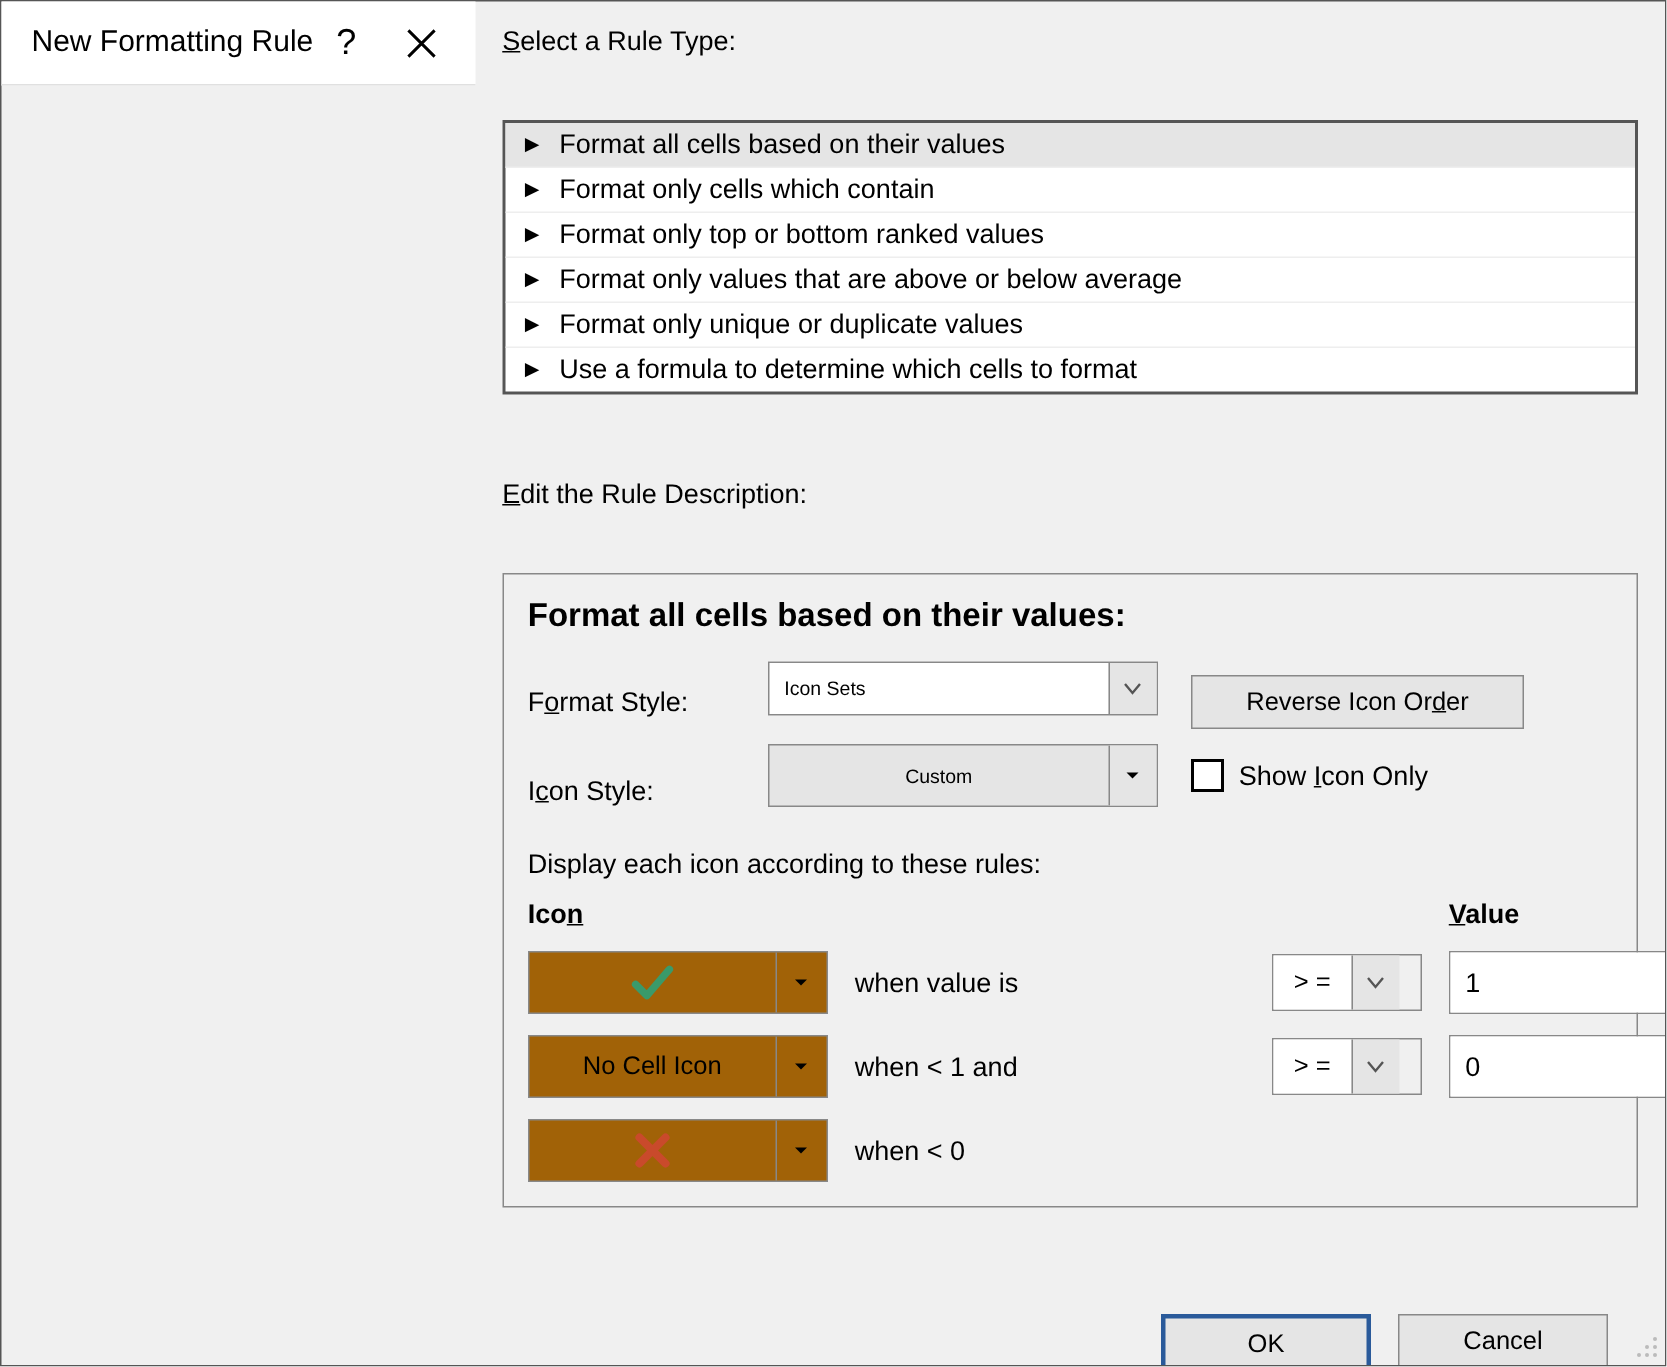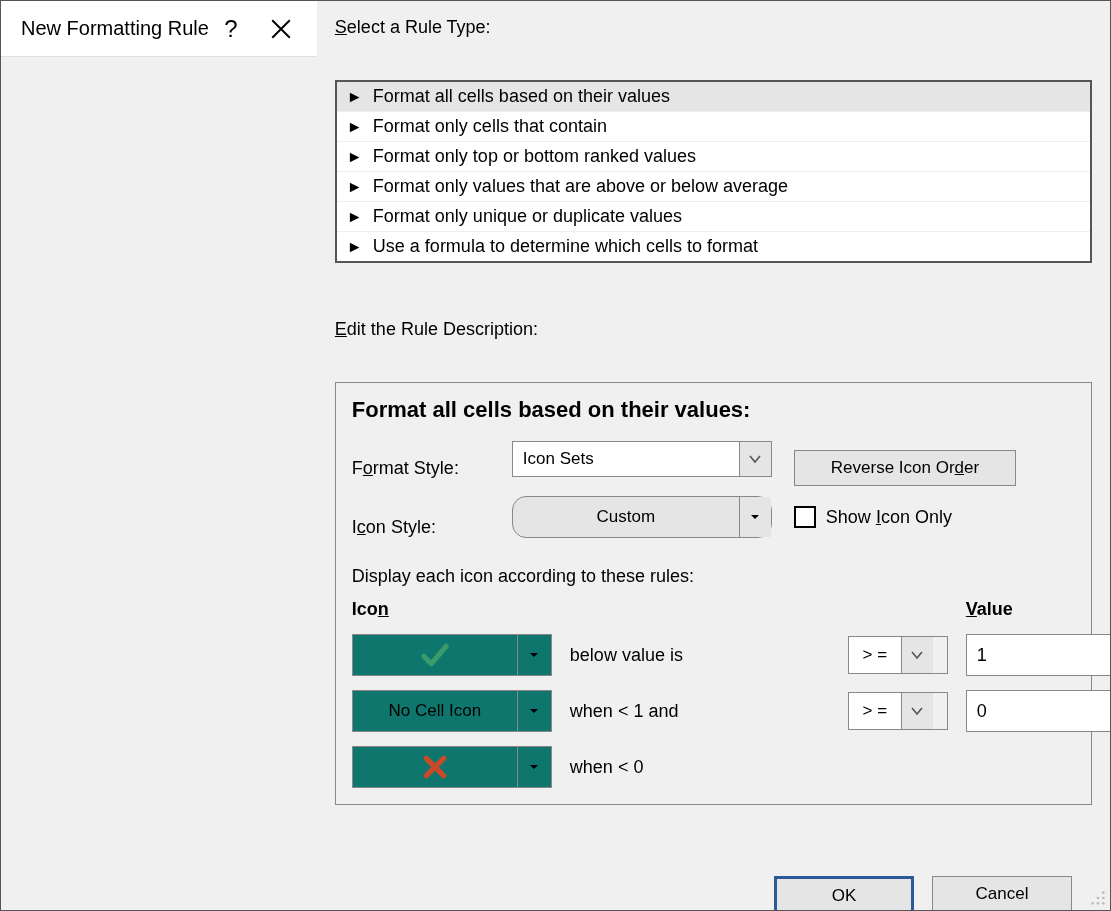--- a/index.html
+++ b/index.html
@@ -116,21 +116,21 @@
     border:1px solid #888;
     height:36px;
     background:#fff;
     align-items:stretch;
   }
   .dropdown .dd-text {
     flex:1;
     display:flex;
     align-items:center;
     padding: 0 10px;
-    font-size:17px;
+    font-size:13px;
   }
   .dropdown .dd-arrow {
     width:32px;
     border-left:1px solid #888;
     background:#e5e5e5;
     display:flex; align-items:center; justify-content:center;
   }
   .dropdown.grey { background:#e5e5e5; }
   .dropdown.grey .dd-text { justify-content:center; }
 
@@ -176,21 +176,21 @@
   .col-head {
     font-weight:600;
     font-size:18px;
   }
 
   
   .icon-pick {
     display:flex;
     border:1px solid #888;
     height:42px;
-    background:#0f766e;
+    background:#a16207;
   }
   .icon-pick .ip-main {
     flex:1;
     display:flex; align-items:center; justify-content:center;
     font-size:17px;
     padding:0 6px;
   }
   .icon-pick .ip-arrow {
     width:34px;
     border-left:1px solid #888;
@@ -307,21 +307,21 @@
       <span class="u-access">S</span><span>elect a Rule Type:</span>
     </div>
 
     <div class="rule-list">
       <div class="rule-item selected">
         <span class="rule-bullet">►</span>
         <span>Format all cells based on their values</span>
       </div>
       <div class="rule-item">
         <span class="rule-bullet">►</span>
-        <span>Format only cells that contain</span>
+        <span>Format only cells which contain</span>
       </div>
       <div class="rule-item">
         <span class="rule-bullet">►</span>
         <span>Format only top or bottom ranked values</span>
       </div>
       <div class="rule-item">
         <span class="rule-bullet">►</span>
         <span>Format only values that are above or below average</span>
       </div>
       <div class="rule-item">
@@ -351,21 +351,21 @@
                 <path d="M1 3 L6 9 L11 3" fill="none" stroke="#555" stroke-width="1.6"></path>
               </svg>
           </div>
         </div>
         <div style="width:22px;"></div>
         <div class="push-btn">Reverse Icon Or<span class="u-access">d</span>er</div>
       </div>
 
       <div class="form-row">
         <div class="form-label">I<span class="u-access">c</span>on Style:</div>
-        <div class="dropdown grey" style="width:260px; height:42px;border-radius:14px;">
+        <div class="dropdown grey" style="width:260px; height:42px;">
           <div class="dd-text">Custom</div>
           <div class="dd-arrow" style="background:#e5e5e5;">
             <svg class="caret-down" viewBox="0 0 12 12">
                 <path d="M2 4 L6 8 L10 4 Z" fill="#000"></path>
               </svg>
           </div>
         </div>
         <div style="width:22px;"></div>
         <div class="checkbox"></div>
         <div>Show <span class="u-access">I</span>con Only</div>
@@ -386,21 +386,21 @@
             <svg class="check-icon-svg" viewBox="0 0 24 24">
                 <path d="M3 13 L9 19 L21 5" fill="none" stroke="#3a9a6a" stroke-width="4" stroke-linecap="round" stroke-linejoin="round"></path>
               </svg>
           </div>
           <div class="ip-arrow">
             <svg class="caret-down" viewBox="0 0 12 12">
                 <path d="M2 4 L6 8 L10 4 Z" fill="#000"></path>
               </svg>
           </div>
         </div>
-        <div class="condition-text">below value is</div>
+        <div class="condition-text">when value is</div>
         <div class="op-dd">
           <div class="op-text">&gt; =</div>
           <div class="op-arrow">
             <svg class="caret-down" viewBox="0 0 12 12">
                 <path d="M1 3 L6 9 L11 3" fill="none" stroke="#555" stroke-width="1.6"></path>
               </svg>
           </div>
         </div>
         <div class="val-box">
           <input type="text" value="1" style="">

